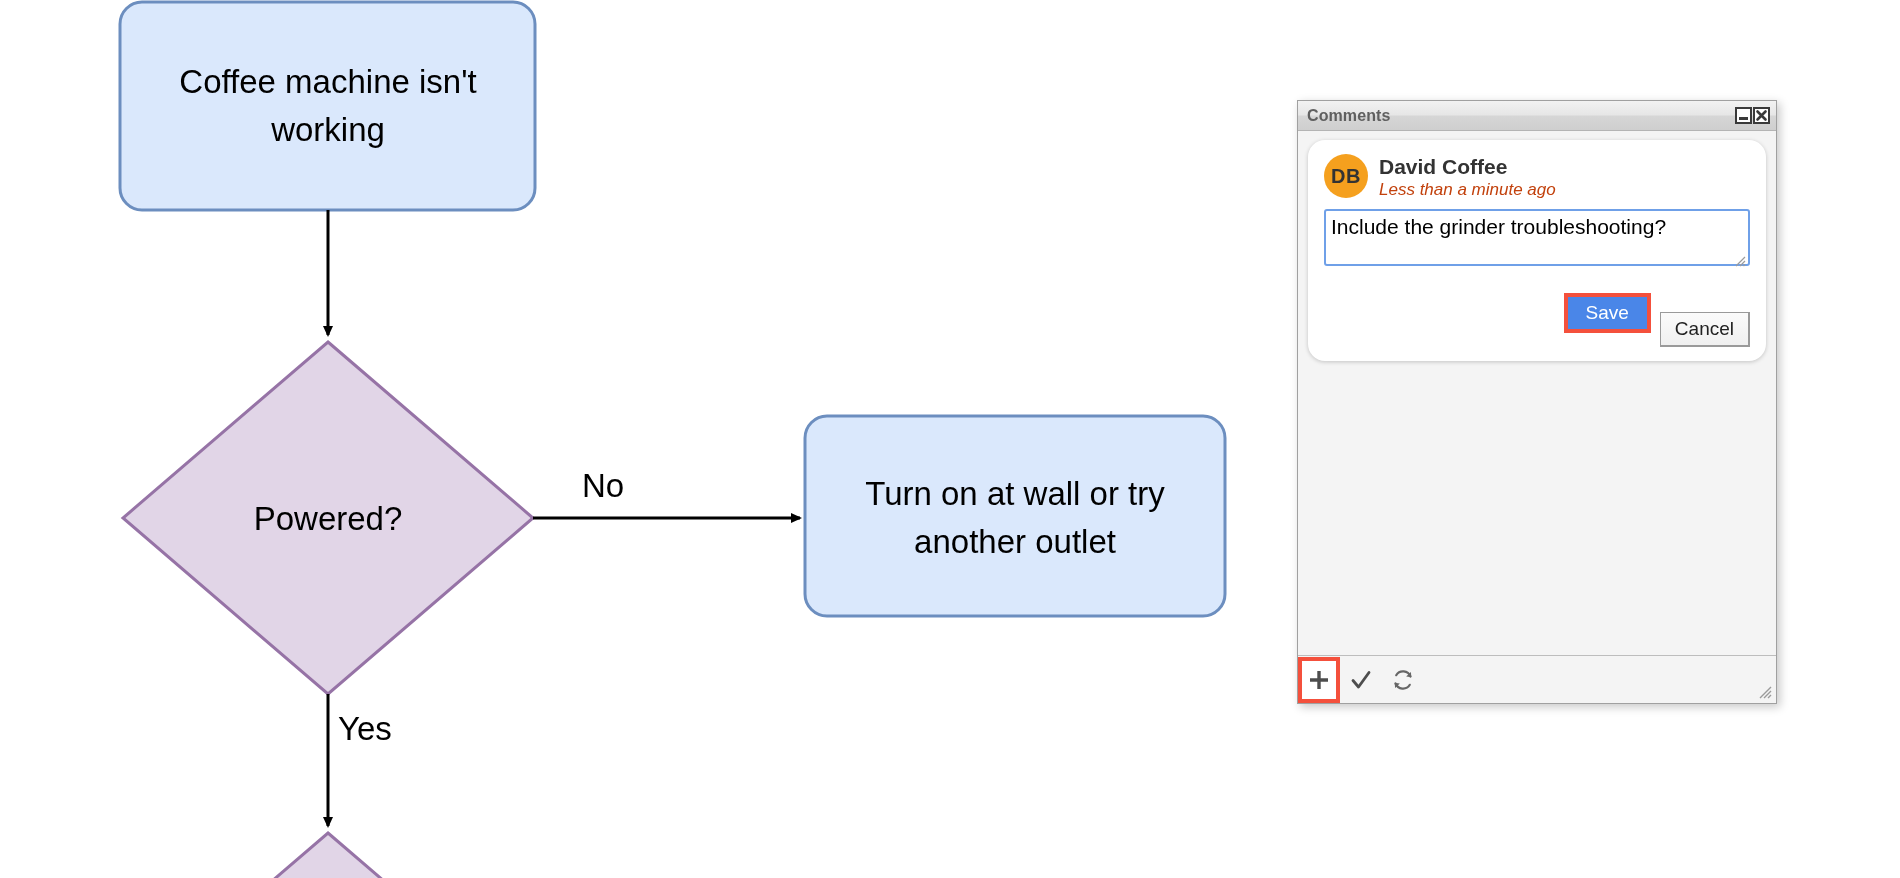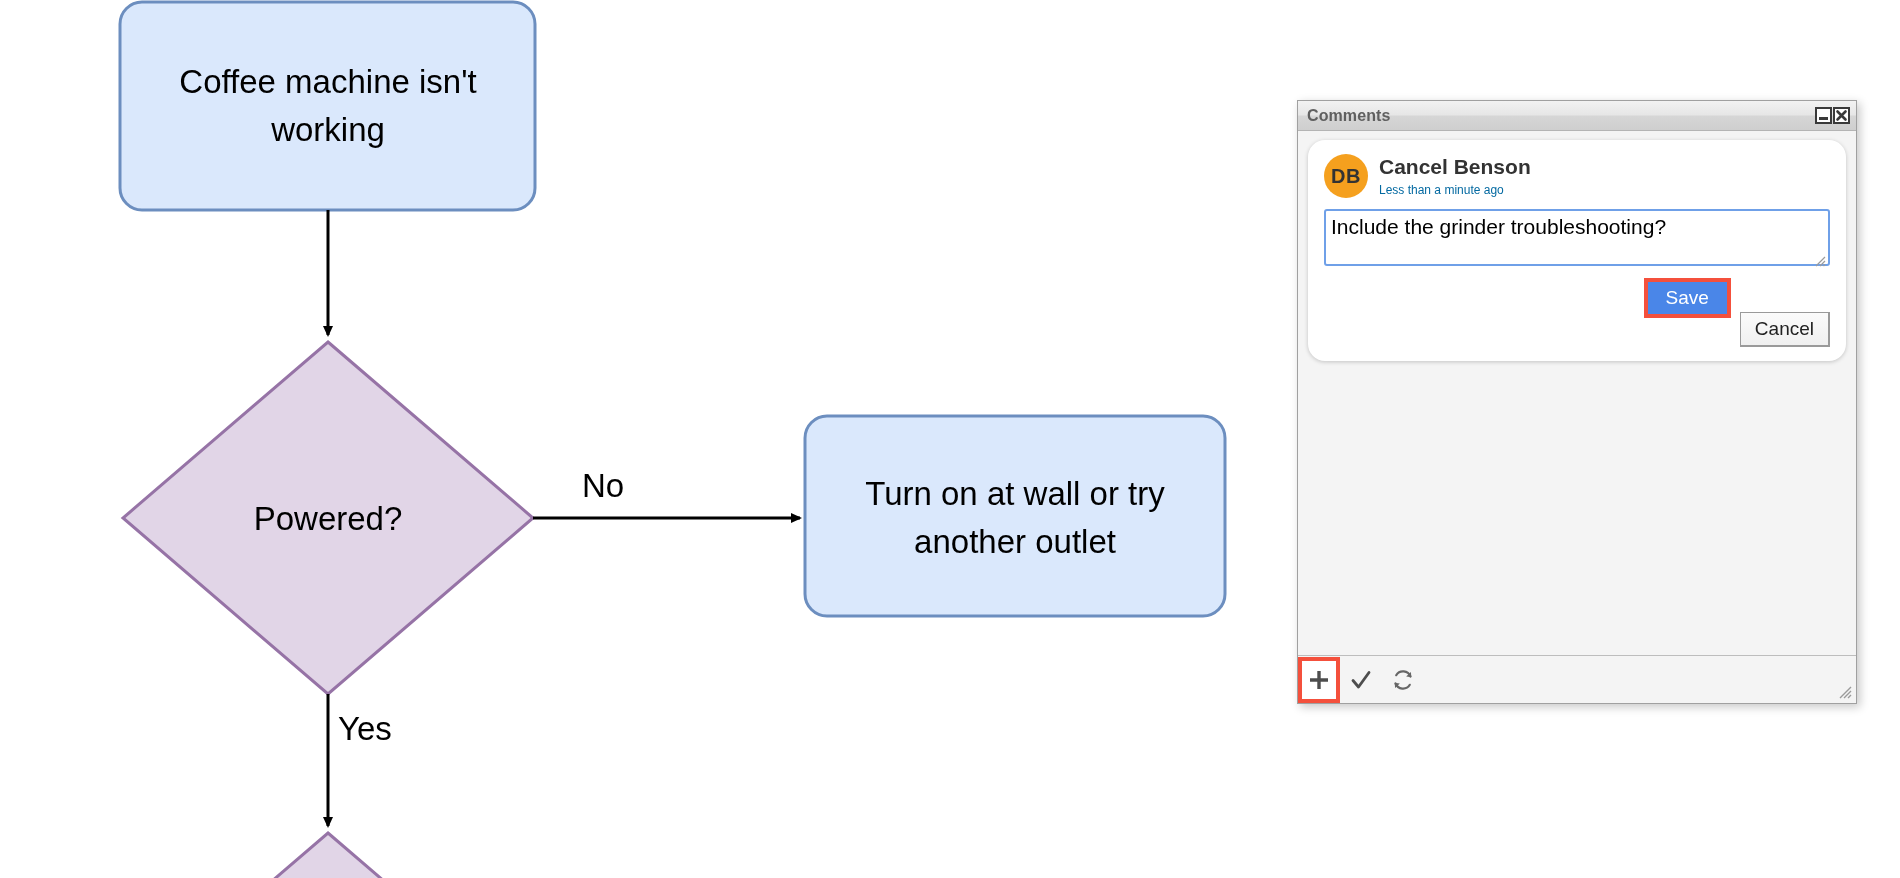--- a/index.html
+++ b/index.html
@@ -38,21 +38,21 @@
     font-family: "Liberation Sans", sans-serif;
     font-size: 33px;
     fill: #000000;
   }
 
   
   #comments-window {
     position: absolute;
     left: 1297px;
     top: 100px;
-    width: 560px;
+    width: 480px;
     height: 604px;
     background: #f4f4f4;
     border: 1px solid #a0a0a0;
     box-shadow: 3px 3px 9px rgba(0,0,0,0.22);
     box-sizing: border-box;
     font-family: "Liberation Sans", sans-serif;
   }
   #comments-titlebar {
     height: 30px;
     background: linear-gradient(to bottom, #f2f2f2 0%, #e6e6e6 48%, #d6d6d6 52%, #cfcfcf 100%);
@@ -120,23 +120,24 @@
     letter-spacing: 0.5px;
   }
   .author-block { padding-top: 1px; }
   .author-name {
     font-size: 21px;
     font-weight: bold;
     color: #333333;
     line-height: 24px;
   }
   .author-time {
-    font-size: 12px;
-    color: #0369a1;
+    font-size: 17px;
+    color: #c2410c;
     line-height: 22px;
+    font-style: italic;
   }
 
   .comment-textarea {
     margin-top: 8px;
     width: 100%;
     height: 57px;
     box-sizing: border-box;
     border: 2px solid #6fa0e8;
     border-radius: 3px;
     background: #ffffff;
@@ -156,21 +157,21 @@
     bottom: 3px;
     width: 12px;
     height: 12px;
     pointer-events: none;
   }
 
   .comment-actions {
     margin-top: 8px;
     display: flex;
     justify-content: flex-end;
-    align-items: flex-start;
+    align-items: center;
     gap: 9px;
   }
   .hl-red {
     border: 4px solid #f4503c;
     padding: 0;
     display: inline-flex;
     box-sizing: border-box;
     background: #ffffff;
   }
   .btn-save {
@@ -297,21 +298,21 @@
     </span>
   </div>
 
   <div id="comments-body">
 
     <div class="comment-card">
 
       <div class="comment-head">
         <div class="avatar">DB</div>
         <div class="author-block">
-          <div class="author-name">Cancel Benson</div>
+          <div class="author-name">David Coffee</div>
           <div class="author-time">Less than a minute ago</div>
         </div>
       </div>
 
       <div class="textarea-wrap">
         <textarea class="comment-textarea" autofocus="" placeholder="" style="">Include the grinder troubleshooting?</textarea>
         <svg class="textarea-grip" viewBox="0 0 12 12">
           <path d="M11,2 L2,11 M11,6 L6,11 M11,9.5 L9.5,11" stroke="#9b9b9b" stroke-width="1.2"></path>
         </svg>
       </div>

